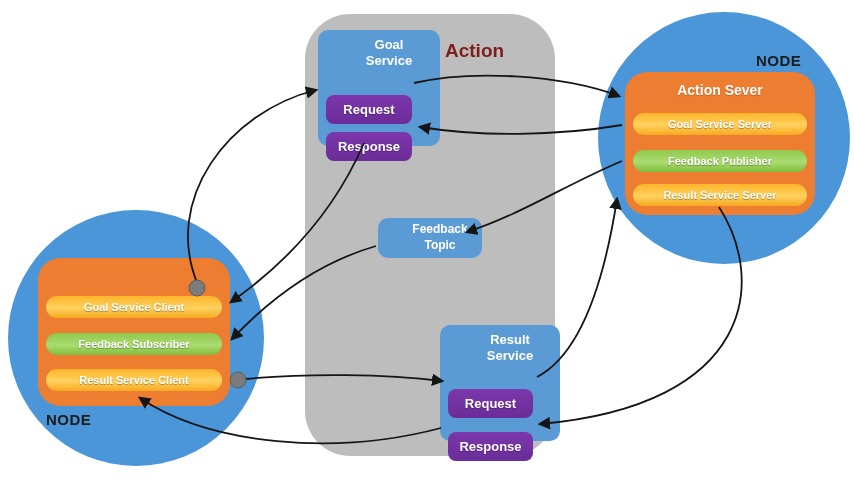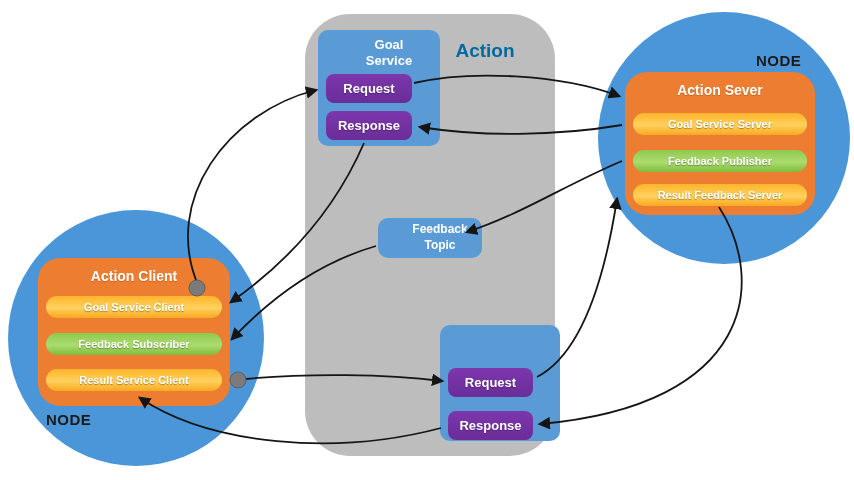--- a/index.html
+++ b/index.html
@@ -1,27 +1,27 @@
 <!DOCTYPE html>
 <html><head>
 <meta charset="utf-8">
 <style>
   html,body{margin:0;padding:0;background:#ffffff;}
   .canvas{position:relative;width:854px;height:480px;background:#ffffff;
           font-family:"Liberation Sans",sans-serif;overflow:hidden;}
   .abs{position:absolute;}
   .circle{border-radius:50%;background:#4b96d8;}
   .action-area{background:#bdbdbd;border-radius:45px;}
-  .action-title{font-size:19px;font-weight:bold;color:#0369a1;text-align:center;}
+  .action-title{font-size:19px;font-weight:bold;color:#7f1d1d;text-align:left;}
   .svc-box{background:#5b9bd5;border-radius:10px;color:#fff;text-align:center;padding-left:20px;}
   .svc-title{font-size:13px;font-weight:600;line-height:1.25;padding-top:7px;display:block;}
   .svc-title span{display:inline-block;width:64px;}
   .btn{background:linear-gradient(180deg,#7c37ac,#6a2d99);border-radius:8px;color:#fff;
        font-size:13px;font-weight:bold;display:flex;align-items:center;justify-content:center;
-       text-shadow:0 1px 1px rgba(0,0,0,.3);}
+       text-shadow:0 1px 1px rgba(0,0,0,.3);margin-top:21px;}
   .node-box{background:#ed7d31;border-radius:22px;}
   .node-box-title{color:#fff;font-size:14px;font-weight:600;text-align:center;padding-top:10px;
        text-shadow:0 1px 1px rgba(0,0,0,.2);}
   .pill{border-radius:11px;color:#fff;font-size:11px;font-weight:600;display:flex;
        align-items:center;justify-content:center;text-shadow:0 1px 1px rgba(0,0,0,.35);}
   .pill.yellow{background:linear-gradient(180deg,#ffb52a,#ffd15e 55%,#f7a81f);}
   .pill.green{background:linear-gradient(180deg,#8fc94d,#abdc70 55%,#7fbc3d);}
   .node-label{font-size:15px;font-weight:bold;color:#1a1a1a;letter-spacing:.5px;text-align:right;}
   .fb-box{display:flex;align-items:center;justify-content:center;font-size:12px;
        font-weight:600;line-height:1.3;}
@@ -42,37 +42,37 @@
     <div class="svc-title"><span>Goal Service</span></div>
     <div class="abs btn" style="left:8px;top:44px;width:86px;height:29px;">Request</div>
     <div class="abs btn" style="left:8px;top:81px;width:86px;height:29px;">Response</div>
   </div>
 
   <div class="abs svc-box fb-box" style="left:378px;top:218px;width:84px;height:40px;">
       <span>Feedback Topic</span>
     </div>
 
   <div class="abs svc-box" style="left:440px;top:325px;width:100px;height:116px;">
+    <div class="svc-title"><span>Result Service</span></div>
     <div class="abs btn" style="left:8px;top:43px;width:85px;height:29px;">Request</div>
     <div class="abs btn" style="left:8px;top:86px;width:85px;height:29px;">Response</div>
   </div>
 
   <div class="abs node-box" style="left:38px;top:258px;width:192px;height:148px;">
-    <div class="node-box-title">Action Client</div>
     <div class="abs pill yellow" style="left:8px;top:38px;width:176px;height:22px;">Goal Service Client</div>
     <div class="abs pill green" style="left:8px;top:75px;width:176px;height:22px;">Feedback Subscriber</div>
     <div class="abs pill yellow" style="left:8px;top:111px;width:176px;height:22px;">Result Service Client</div>
   </div>
   <div class="abs node-label" style="left:46px;top:411px;">NODE</div>
 
   <div class="abs node-box" style="left:625px;top:72px;width:190px;height:143px;">
     <div class="node-box-title">Action Sever</div>
     <div class="abs pill yellow" style="left:8px;top:41px;width:174px;height:22px;">Goal Service Server</div>
     <div class="abs pill green" style="left:8px;top:78px;width:174px;height:22px;">Feedback Publisher</div>
-    <div class="abs pill yellow" style="left:8px;top:112px;width:174px;height:22px;">Result Feedback Server</div>
+    <div class="abs pill yellow" style="left:8px;top:112px;width:174px;height:22px;">Result Service Server</div>
   </div>
   <div class="abs node-label" style="left:756px;top:52px;">NODE</div>
 
   <svg class="overlay" width="854" height="480" viewBox="0 0 854 480">
     <defs>
       <marker id="arrowhead" viewBox="0 0 10 10" refX="8" refY="5" markerWidth="7" markerHeight="7" orient="auto-start-reverse">
         <path d="M0,0 L10,5 L0,10 z" fill="#151515"></path>
       </marker>
     </defs>
     <g fill="none" stroke="#151515" stroke-width="1.8">

